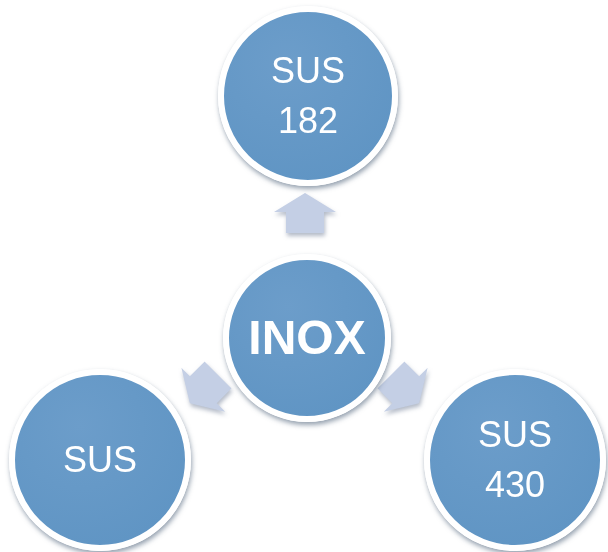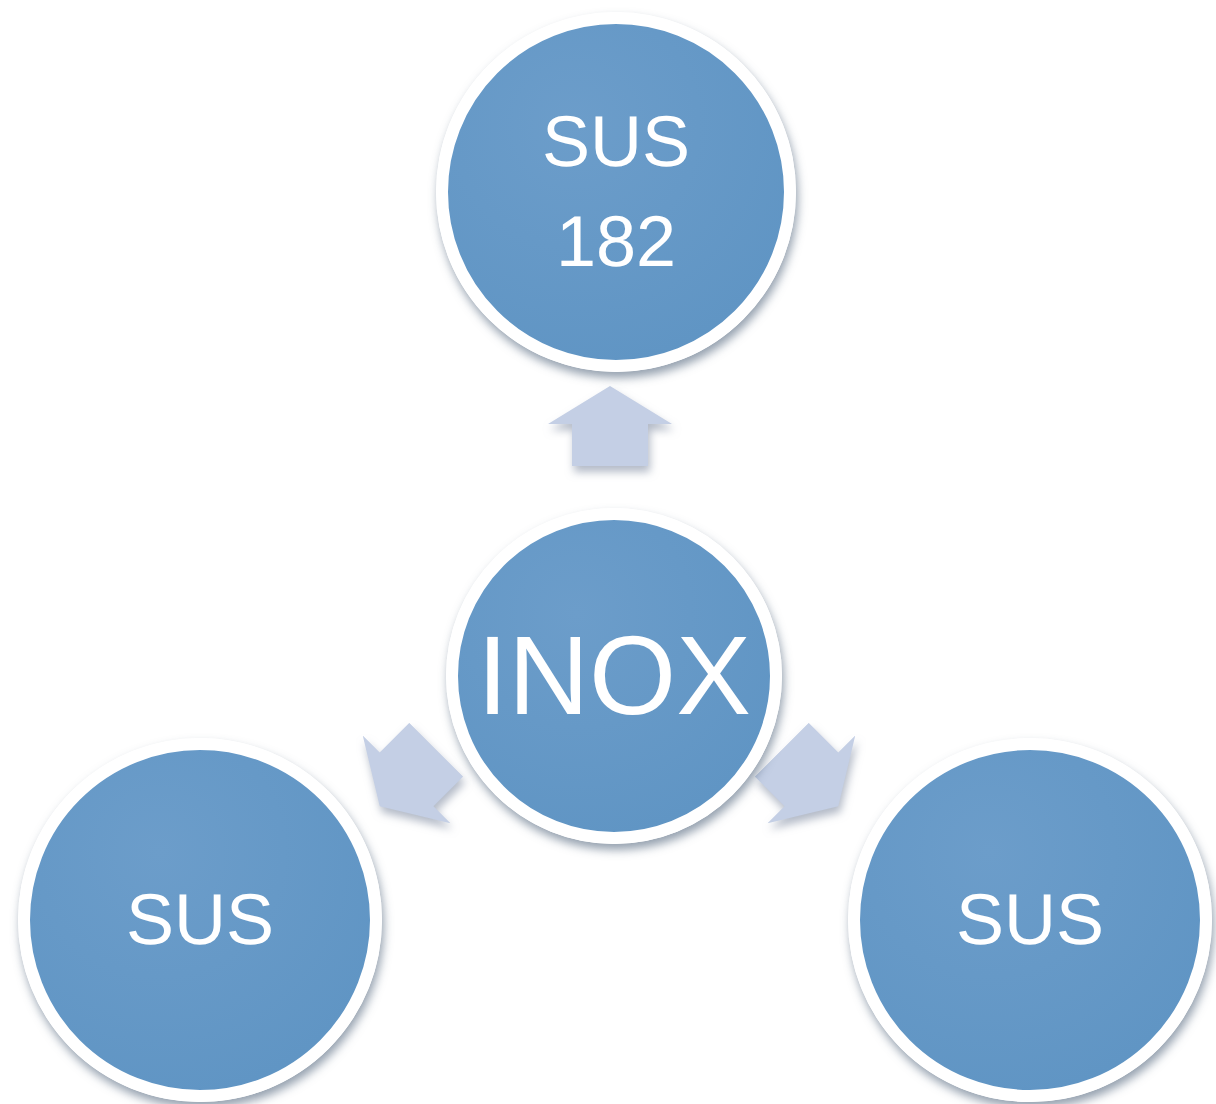--- a/index.html
+++ b/index.html
@@ -33,21 +33,21 @@
   .node .line {
     display: block;
     font-size: 36px;
     line-height: 50px;
     font-weight: 400;
   }
   .node-top          { left: 218px; top: 6px;   width: 180px; height: 180px; }
   .node-center       { left: 223px; top: 254px; width: 168px; height: 168px; }
   .node-bottom-left  { left: 9px;   top: 369px; width: 182px; height: 182px; }
   .node-bottom-right { left: 424px; top: 369px; width: 182px; height: 182px; }
-  .node-center .line { font-size: 56px; line-height: 50px; }
+  .node-center .line { font-size: 48px; line-height: 50px; font-weight: bold; }
   
   .arrow-wrap {
     position: absolute;
     width: 62px;
     height: 40px;
     z-index: 1;
     filter: drop-shadow(1px 3px 2px rgba(104, 118, 143, 0.5));
   }
   .arrow-wrap svg { display: block; width: 62px; height: 40px; }
   .arrow-wrap polygon { fill: var(--arrow-fill, #c4cfe5); }
@@ -77,20 +77,21 @@
 
   <div class="node node-bottom-left">
     <div>
       <span class="line">SUS</span>
     </div>
   </div>
 
   <div class="node node-bottom-right">
     <div>
       <span class="line">SUS</span>
+      <span class="line">430</span>
     </div>
   </div>
 
   <div class="arrow-wrap arrow-up">
     <svg viewBox="0 0 62 40" aria-hidden="true">
       <polygon points="31,0 62,19 50,19 50,40 12,40 12,19 0,19"></polygon>
     </svg>
   </div>
 
   <div class="arrow-wrap arrow-left">

